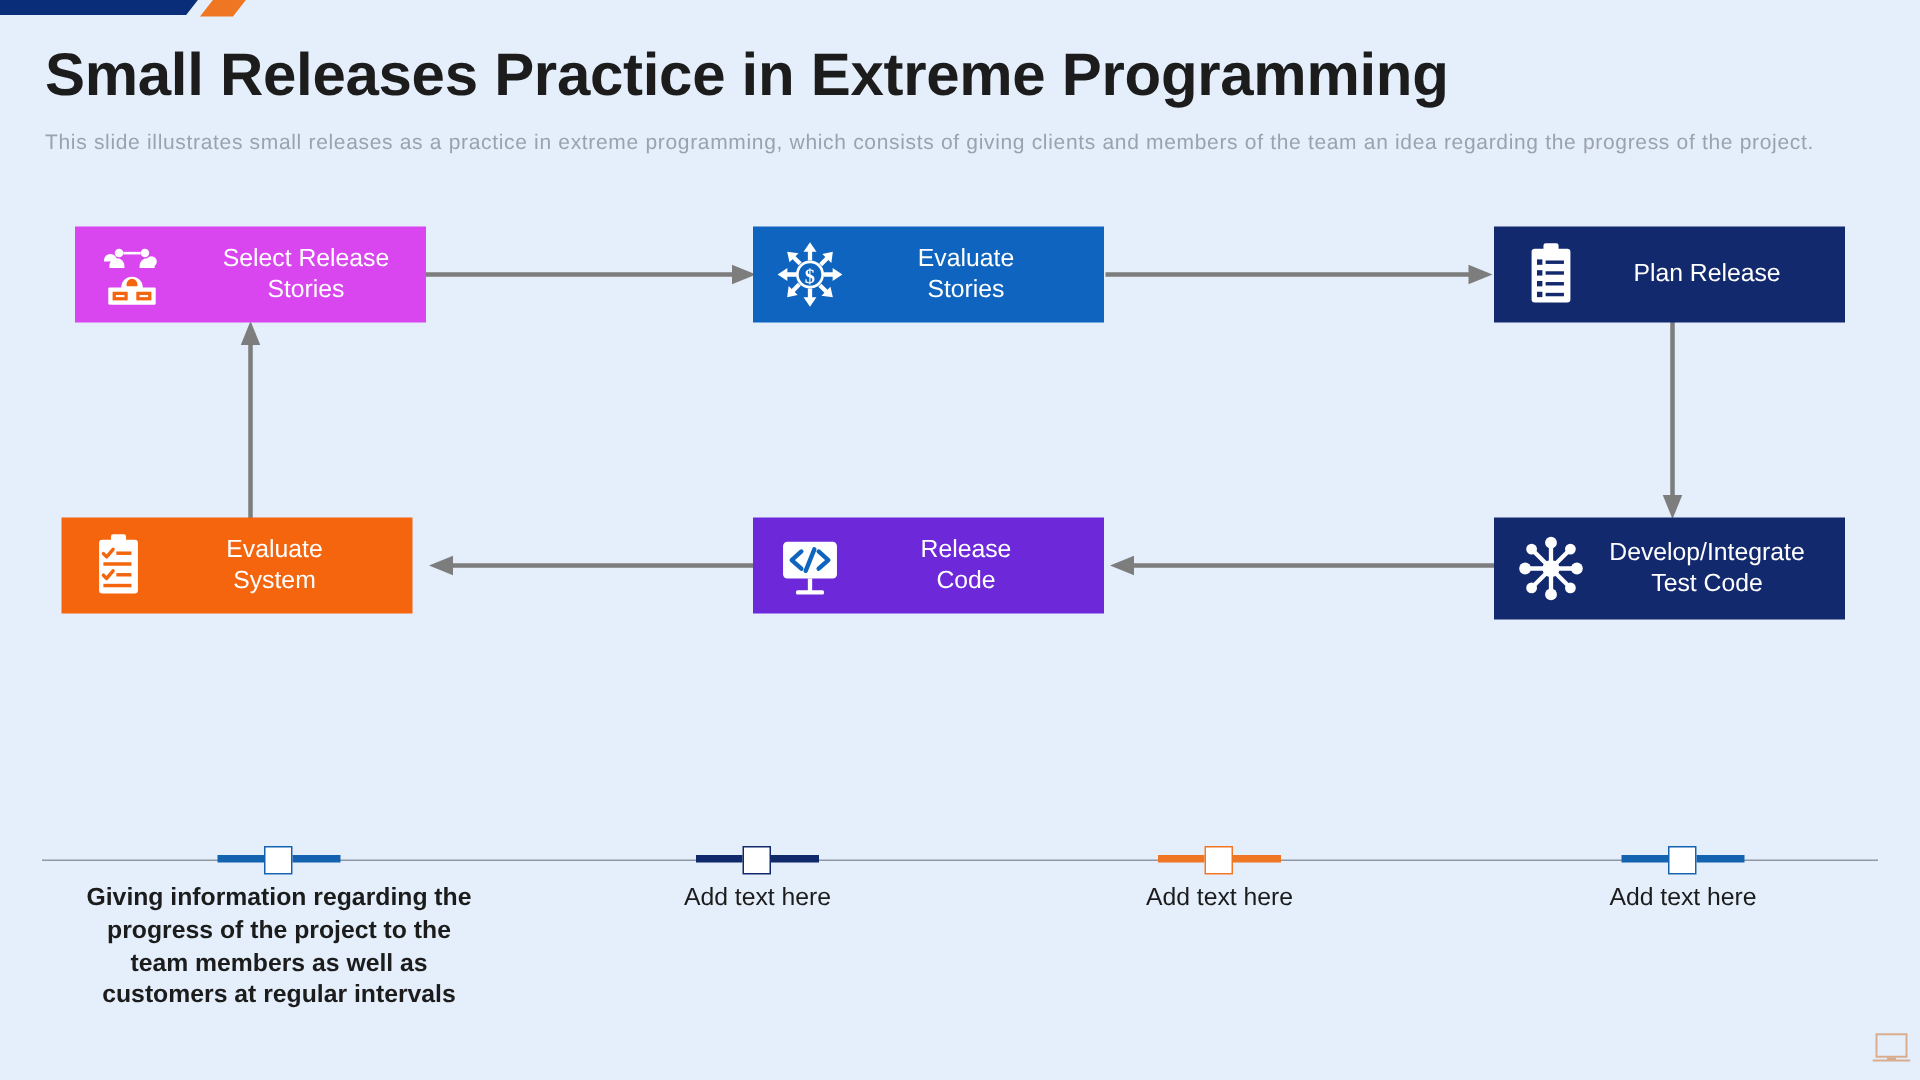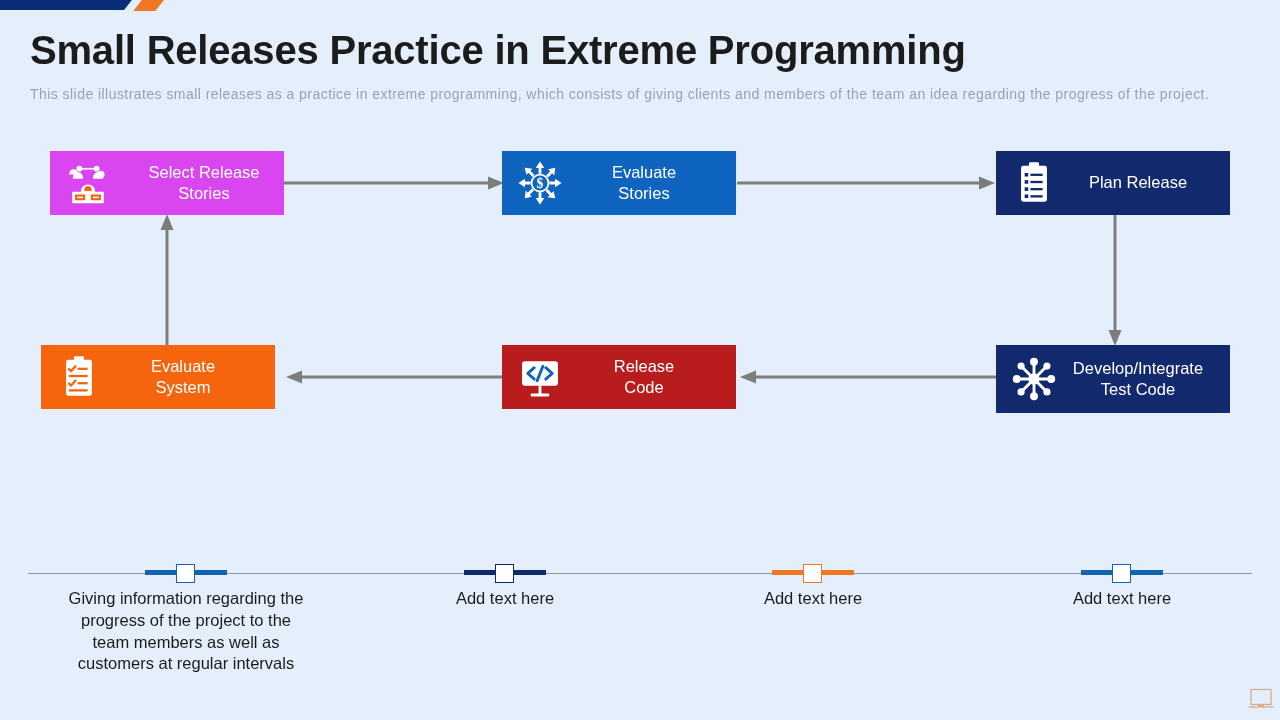--- a/index.html
+++ b/index.html
@@ -215,21 +215,21 @@
           <circle cx="50" cy="50" r="5"></circle>
           <circle cx="50" cy="14" r="5"></circle>
           <circle cx="14" cy="50" r="5"></circle>
         </g>
       </svg>
     </span>
     <span class="lbl">Develop/Integrate
 Test Code</span>
   </div>
 
-  <div class="box" style="left:502px; top:345px; width:234px; height:64px; background:#b91c1c;justify-content:space-between;">
+  <div class="box" style="left:502px; top:345px; width:234px; height:64px; background:#6d28d9;justify-content:space-between;">
     <span class="ico">
       <svg viewBox="0 0 64 64" fill="#fff">
         <rect x="7" y="10" width="50" height="34" rx="4"></rect>
         <path d="M24 19l-9 8 9 8" fill="none" stroke="#0e64bf" stroke-width="4" stroke-linecap="round" stroke-linejoin="round"></path>
         <path d="M40 19l9 8-9 8" fill="none" stroke="#0e64bf" stroke-width="4" stroke-linecap="round" stroke-linejoin="round"></path>
         <line x1="36" y1="17" x2="28" y2="37" stroke="#0e64bf" stroke-width="4" stroke-linecap="round"></line>
         <rect x="30" y="44" width="4" height="12"></rect>
         <rect x="19" y="55" width="26" height="4" rx="1.5"></rect>
       </svg>
     </span>
@@ -252,21 +252,21 @@
     </span>
     <span class="lbl">Evaluate
 System</span>
   </div>
 
   <div class="timeline-axis"></div>
 
   <div class="tl-item" style="left:145px; width:82px;">
     <div class="tl-bar" style="background:#1463b0;"></div>
     <div class="tl-sq" style="border-color:#1463b0;"></div>
-    <div class="tl-text" style="width:300px;">Giving information regarding the
+    <div class="tl-text" style="width:300px;font-weight:bold;">Giving information regarding the
 progress of the project to the
 team members as well as
 customers at regular intervals</div>
   </div>
 
   <div class="tl-item" style="left:464px; width:82px;">
     <div class="tl-bar" style="background:#10296b;"></div>
     <div class="tl-sq" style="border-color:#10296b;"></div>
     <div class="tl-text" style="width:220px;">Add text here</div>
   </div>

